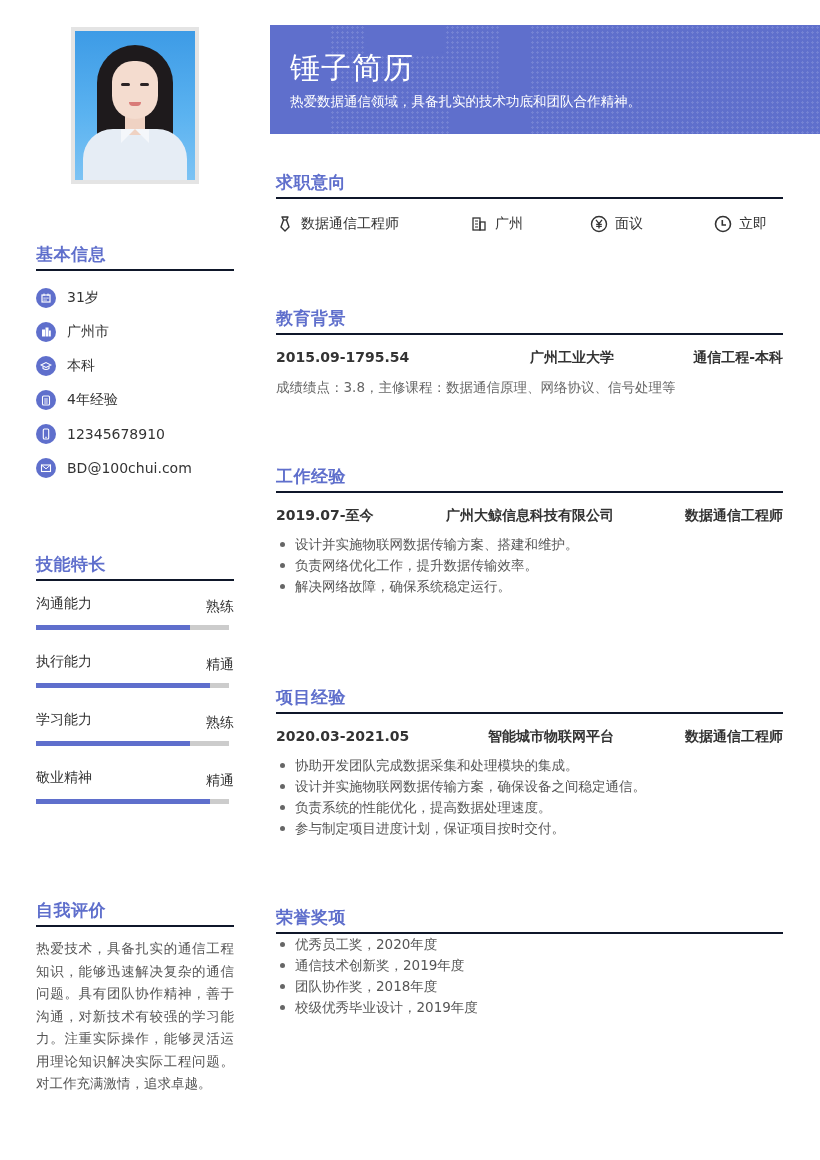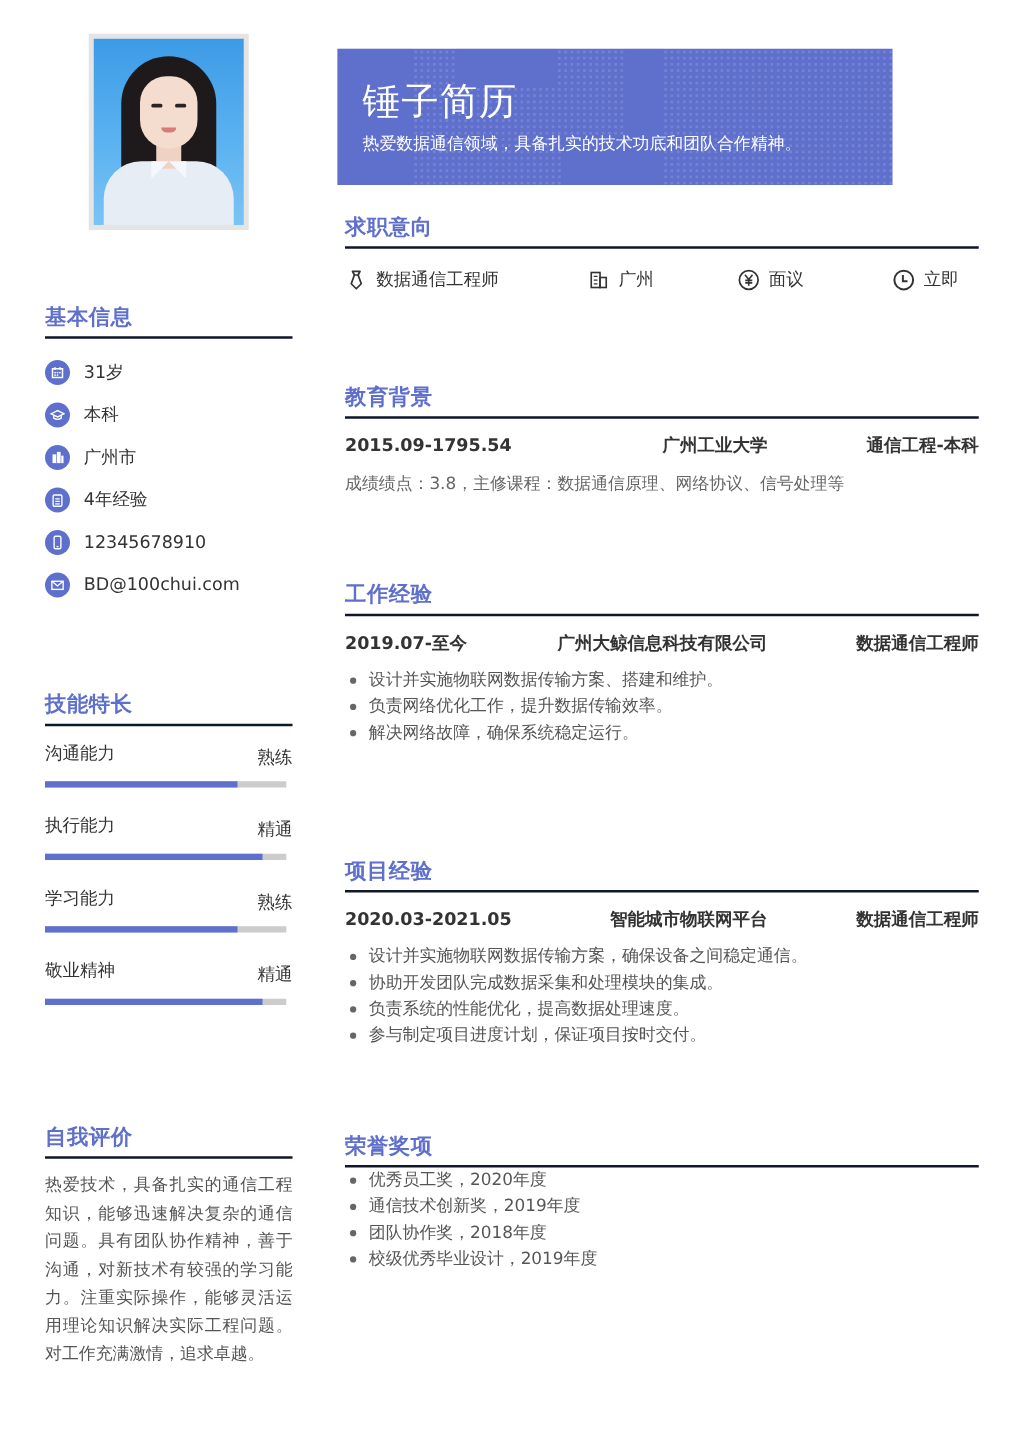--- a/index.html
+++ b/index.html
@@ -57,21 +57,21 @@
     .skill:first-of-type { margin-top: 14px; }
     .skill-row { display: flex; justify-content: space-between; font-size: 14px; color: #333; height: 20px; line-height: 20px; }
     .skill-level { font-size: 14px; margin-top: 3px; }
     .skill-bar { margin-top: 12px; width: 193px; height: 5px; background: #cccccc; position: relative; }
     .skill-fill { position: absolute; left: 0; top: 0; height: 100%; background: #5f6fcc; }
 
     .self-eval { margin-top: 10px; font-size: 13.5px; line-height: 22.5px; color: #555; text-align: justify; }
 
     
     .banner {
-      position: absolute; left: 270px; top: 39px; width: 444px; height: 109px;
+      position: absolute; left: 270px; top: 25px; width: 550px; height: 109px;
       background-color: #5f6fcc; overflow: hidden;
     }
     .banner-dots {
       position: absolute; inset: 0;
       background-image: radial-gradient(circle, rgba(255,255,255,0.13) 1.2px, transparent 1.4px);
       background-size: 5px 5px;
     }
     .banner-mask1 { position:absolute; left:0; top:0; width:60px; height:109px; background:#5f6fcc; }
     .banner-mask2 { position:absolute; left:180px; top:70px; width:50px; height:39px; background:#5f6fcc; }
     .banner-mask3 { position:absolute; left:95px; top:0; width:80px; height:30px; background:#5f6fcc; }
@@ -139,35 +139,35 @@
             <rect x="7.3" y="5.5" width="1.2" height="1.2" fill="#fff"></rect>
             <rect x="3.5" y="7.5" width="1.2" height="1.2" fill="#fff"></rect>
             <rect x="5.4" y="7.5" width="1.2" height="1.2" fill="#fff"></rect>
           </svg>
       </span>
       <span class="info-text">31岁</span>
     </li>
     <li class="info-item">
       <span class="info-icon">
         <svg viewBox="0 0 12 12">
-            <path d="M1 5 L6 2.5 L11 5 L6 7.5 Z" fill="none" stroke="#fff" stroke-width="1.1"></path>
-            <path d="M3 6.2 V8.5 Q6 10.5 9 8.5 V6.2" fill="none" stroke="#fff" stroke-width="1.1"></path>
-          </svg>
-      </span>
-      <span class="info-text">本科</span>
-    </li>
-    <li class="info-item">
-      <span class="info-icon">
-        <svg viewBox="0 0 12 12">
             <rect x="2" y="3.5" width="3" height="7" fill="#fff"></rect>
             <rect x="5.5" y="1.5" width="3" height="9" fill="#fff"></rect>
             <rect x="9" y="4.5" width="1.8" height="6" fill="#fff"></rect>
           </svg>
       </span>
       <span class="info-text">广州市</span>
+    </li>
+    <li class="info-item">
+      <span class="info-icon">
+        <svg viewBox="0 0 12 12">
+            <path d="M1 5 L6 2.5 L11 5 L6 7.5 Z" fill="none" stroke="#fff" stroke-width="1.1"></path>
+            <path d="M3 6.2 V8.5 Q6 10.5 9 8.5 V6.2" fill="none" stroke="#fff" stroke-width="1.1"></path>
+          </svg>
+      </span>
+      <span class="info-text">本科</span>
     </li>
     <li class="info-item">
       <span class="info-icon">
         <svg viewBox="0 0 12 12">
             <rect x="2.5" y="2" width="7" height="9" rx="1" fill="none" stroke="#fff" stroke-width="1.1"></rect>
             <line x1="4.2" y1="5" x2="7.8" y2="5" stroke="#fff"></line>
             <line x1="4.2" y1="7" x2="7.8" y2="7" stroke="#fff"></line>
             <line x1="4.2" y1="9" x2="7.8" y2="9" stroke="#fff"></line>
           </svg>
       </span>
@@ -301,22 +301,22 @@
 </div>
 
 <div class="right-section" style="top:686px;">
   <div class="section-title">项目经验</div>
   <div class="entry-head">
     <span>2020.03-2021.05</span>
     <span class="mid">智能城市物联网平台</span>
     <span class="end">数据通信工程师</span>
   </div>
   <ul class="bullets">
+    <li>协助开发团队完成数据采集和处理模块的集成。</li>
     <li>设计并实施物联网数据传输方案，确保设备之间稳定通信。</li>
-    <li>协助开发团队完成数据采集和处理模块的集成。</li>
     <li>负责系统的性能优化，提高数据处理速度。</li>
     <li>参与制定项目进度计划，保证项目按时交付。</li>
   </ul>
 </div>
 
 <div class="right-section" style="top:906px;">
   <div class="section-title">荣誉奖项</div>
   <ul class="bullets" style="margin-top:0;">
     <li>优秀员工奖，2020年度</li>
     <li>通信技术创新奖，2019年度</li>

